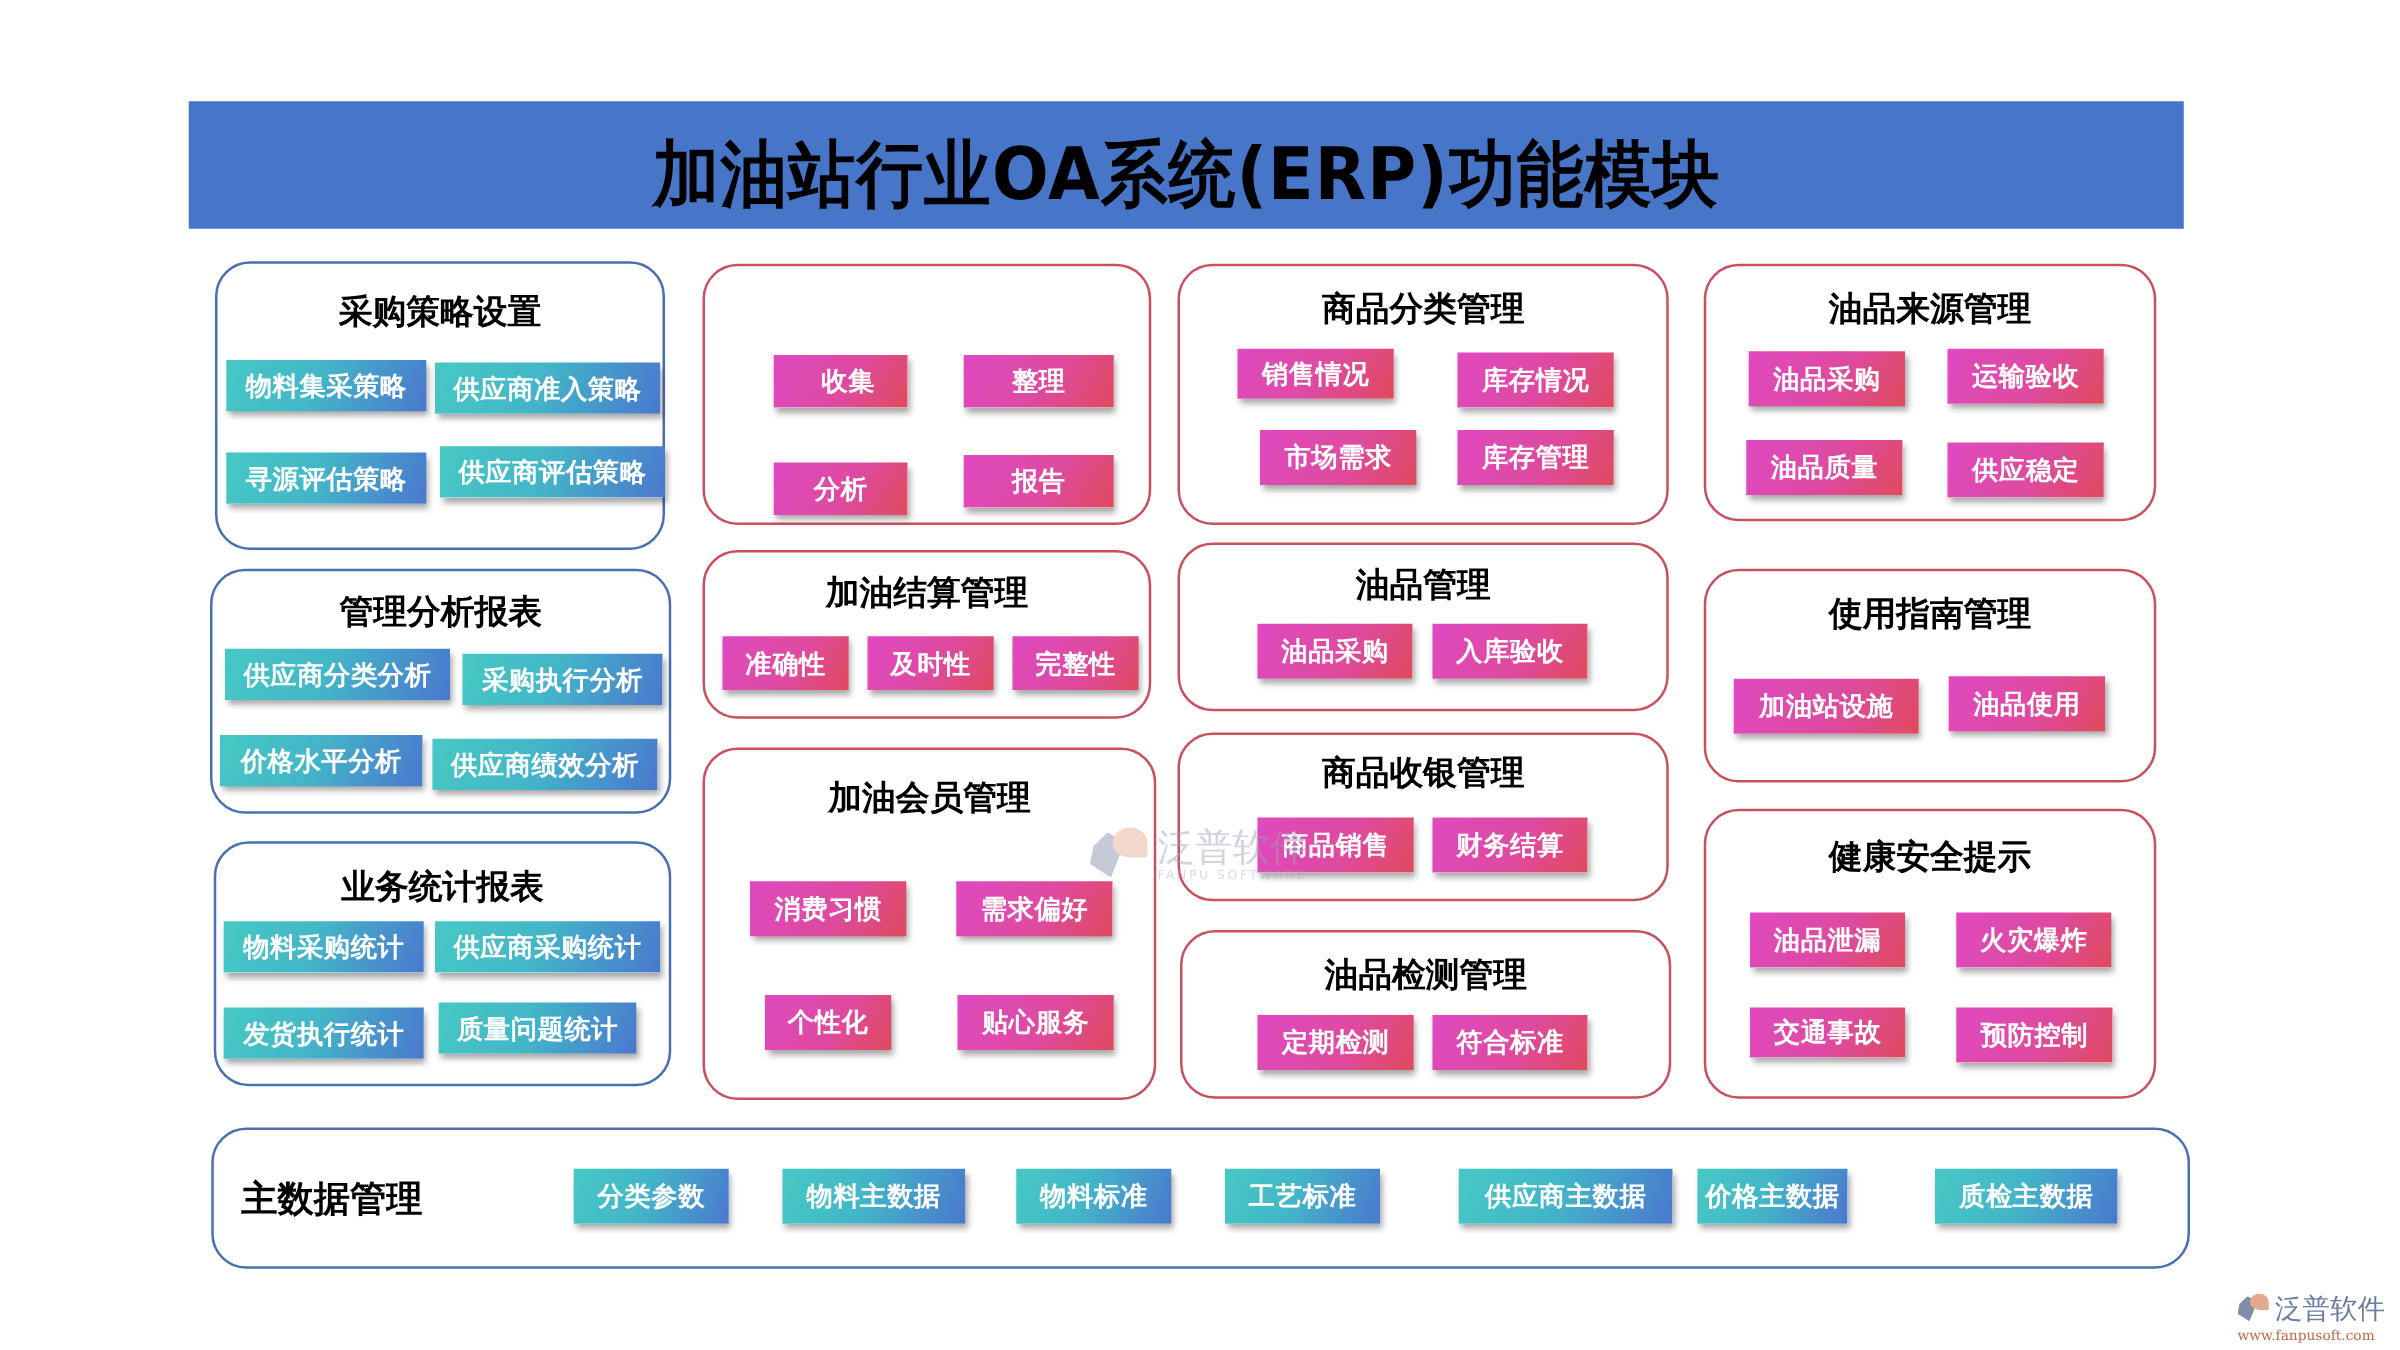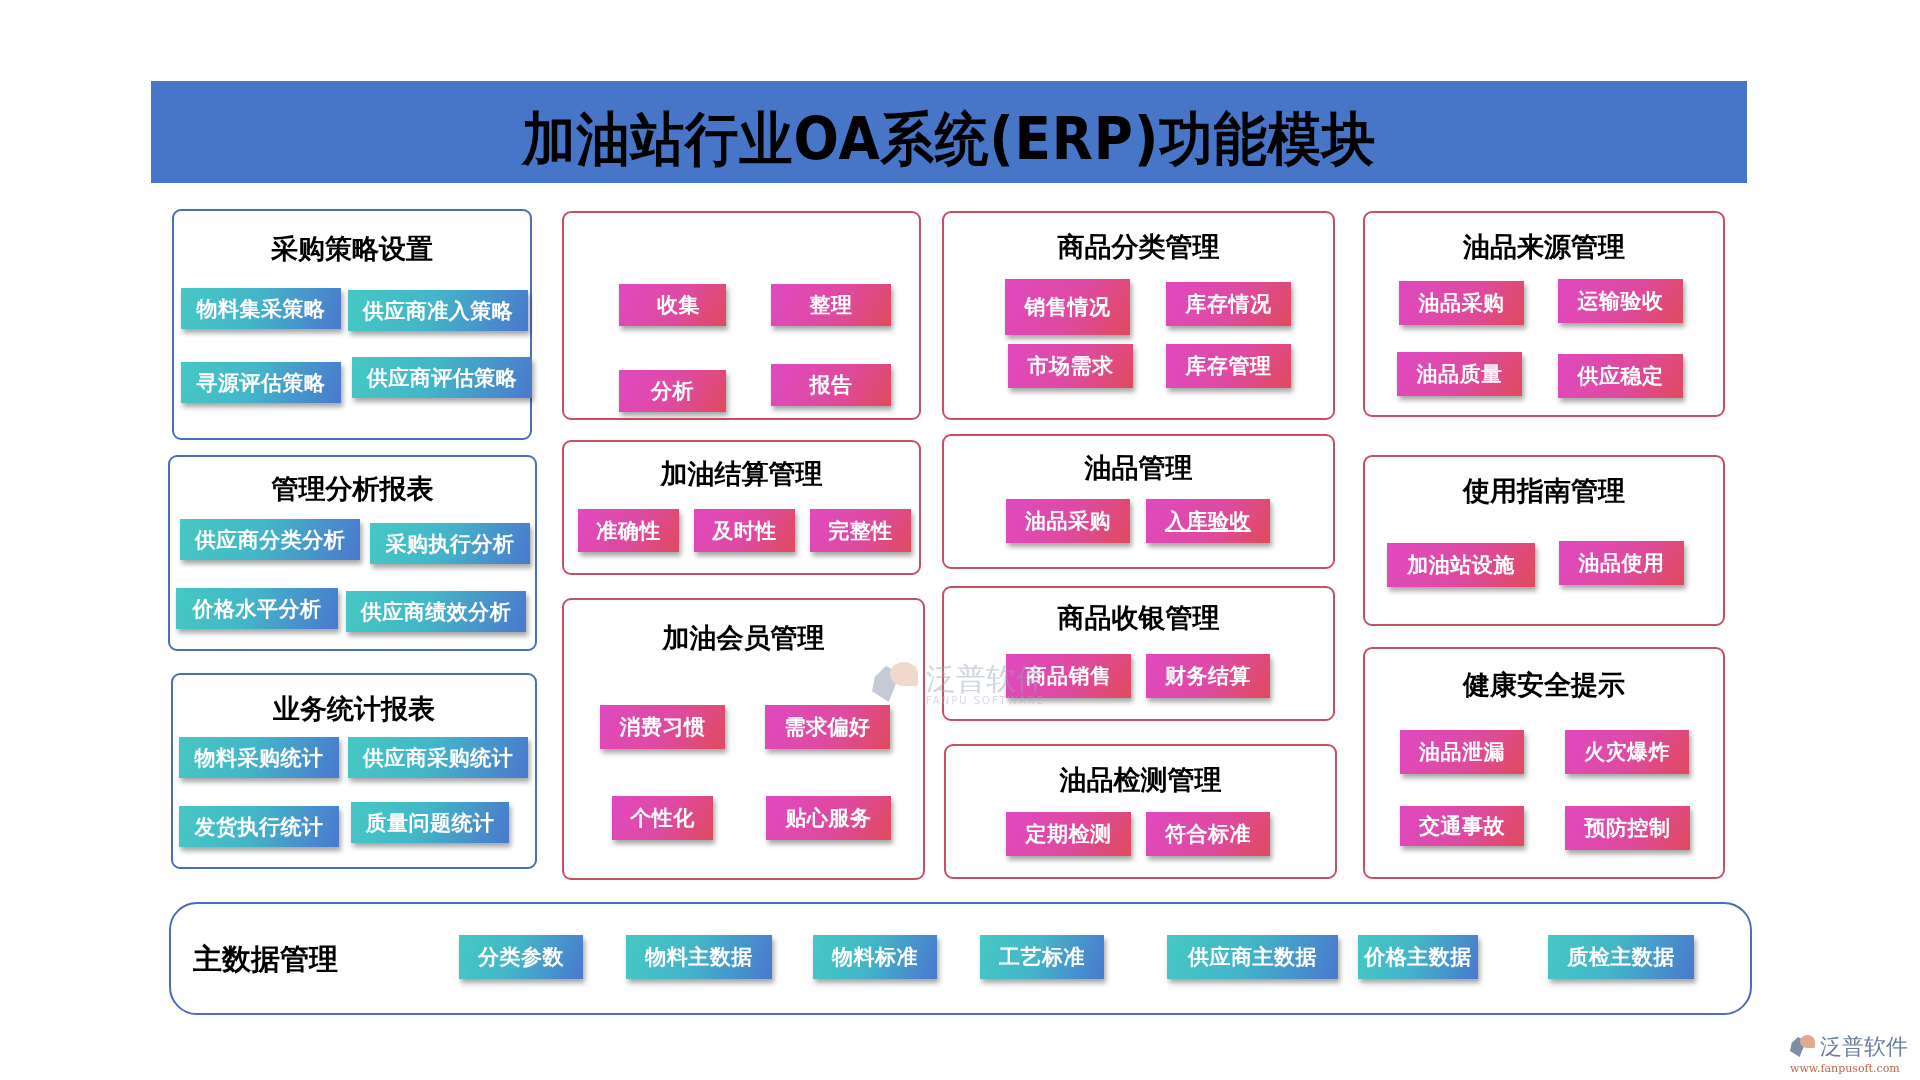--- a/index.html
+++ b/index.html
@@ -12,21 +12,21 @@
     position:absolute; left:151px; top:81px; width:1596px; height:102px;
     background:#4775c7;
     display:flex; align-items:center; justify-content:center;
   }
   .title-bar .title {
     font-size:58px; font-weight:bold; color:#000; letter-spacing:1px;
     transform:scaleX(0.92); margin-top:16px;
   }
   .card {
     position:absolute; box-sizing:border-box; background:#fff;
-    border:2px solid #c9505e; border-radius:9px;
+    border:2px solid #c9505e; border-radius:28px;
   }
   .card.blue { border-color:#4a6fb5; }
   .card-title {
     position:absolute; left:0; right:0; text-align:center;
     font-size:27px; font-weight:bold; color:#000;
   }
   .chip {
     position:absolute; box-sizing:border-box;
     color:#fff; font-weight:bold; font-size:21px;
     display:flex; align-items:center; justify-content:center;
@@ -111,30 +111,30 @@
 <div class="card" style="left:562px; top:598px; width:363px; height:282px;">
   <div class="card-title" style="top:20px;">加油会员管理</div>
   <div class="chip pink" style="left:36px; top:105px; width:125px; height:44px;">消费习惯</div>
   <div class="chip pink" style="left:201px; top:105px; width:125px; height:44px;">需求偏好</div>
   <div class="chip pink" style="left:48px; top:196px; width:101px; height:44px;">个性化</div>
   <div class="chip pink" style="left:202px; top:196px; width:125px; height:44px;">贴心服务</div>
 </div>
 
 <div class="card" style="left:942px; top:211px; width:393px; height:209px;">
   <div class="card-title" style="top:16px;">商品分类管理</div>
-  <div class="chip pink" style="left:61px; top:66px; width:125px; height:56px;">销售情况</div>
+  <div class="chip pink" style="left:46px; top:66px; width:125px; height:40px;">销售情况</div>
   <div class="chip pink" style="left:222px; top:69px; width:125px; height:44px;">库存情况</div>
   <div class="chip pink" style="left:64px; top:131px; width:125px; height:44px;">市场需求</div>
   <div class="chip pink" style="left:222px; top:131px; width:125px; height:44px;">库存管理</div>
 </div>
 
 <div class="card" style="left:942px; top:434px; width:393px; height:135px;">
   <div class="card-title" style="top:14px;">油品管理</div>
   <div class="chip pink" style="left:62px; top:63px; width:124px; height:44px;">油品采购</div>
-  <div class="chip pink" style="left:202px; top:63px; width:124px; height:44px;text-decoration:underline;">入库验收</div>
+  <div class="chip pink" style="left:202px; top:63px; width:124px; height:44px;">入库验收</div>
 </div>
 
 <div class="card" style="left:942px; top:586px; width:393px; height:135px;">
   <div class="card-title" style="top:12px;">商品收银管理</div>
   <div class="chip pink" style="left:62px; top:66px; width:125px; height:44px;">商品销售</div>
   <div class="chip pink" style="left:202px; top:66px; width:124px; height:44px;">财务结算</div>
 </div>
 
 <div class="card" style="left:944px; top:744px; width:393px; height:135px;">
   <div class="card-title" style="top:16px;">油品检测管理</div>

